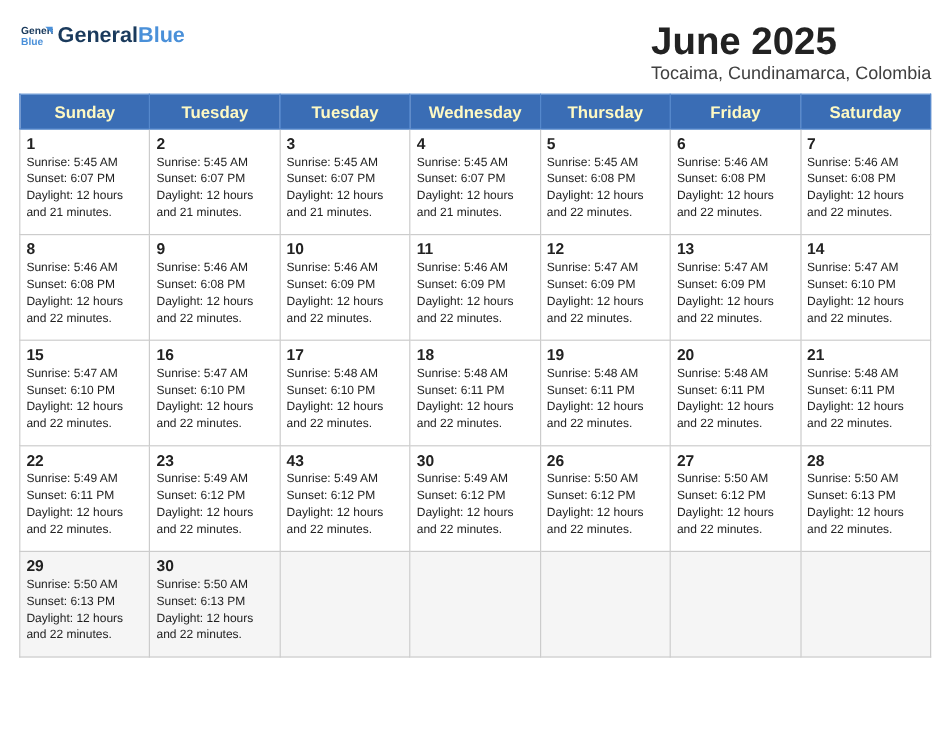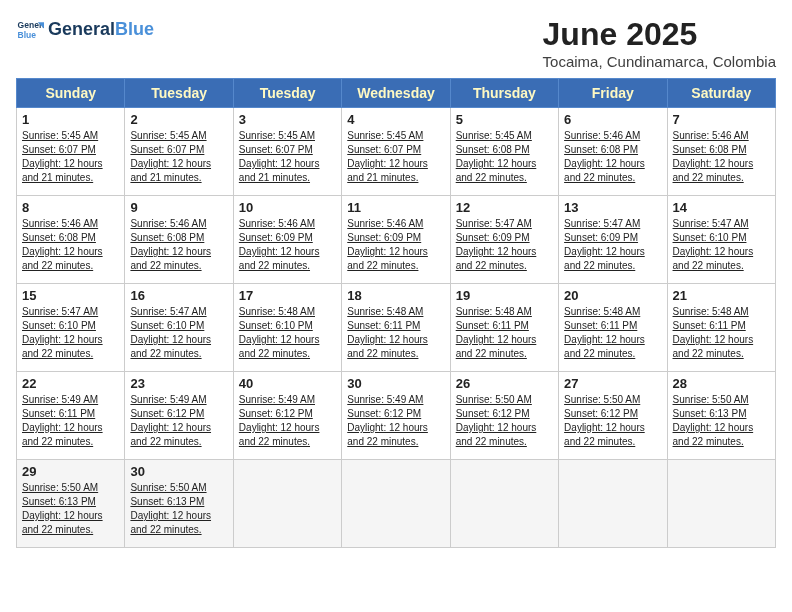--- a/index.html
+++ b/index.html
@@ -76,21 +76,20 @@
     .day-num {
       font-size: 13px;
       font-weight: bold;
       display: block;
       margin-bottom: 2px;
     }
     .day-info {
       font-size: 10px;
       line-height: 1.4;
       color: #222;
-      text-decoration: underline;
     }
     .empty-cell {
       background: #f5f5f5 !important;
     }
     .week-row td {
       height: 88px;
     }
   </style>
 </head>
 <body>
@@ -290,21 +289,21 @@
 and 22 minutes.</div>
         </td>
         <td>
           <span class="day-num">23</span>
           <div class="day-info" style="white-space: pre-line;">Sunrise: 5:49 AM
 Sunset: 6:12 PM
 Daylight: 12 hours
 and 22 minutes.</div>
         </td>
         <td>
-          <span class="day-num">40</span>
+          <span class="day-num">43</span>
           <div class="day-info" style="white-space: pre-line;">Sunrise: 5:49 AM
 Sunset: 6:12 PM
 Daylight: 12 hours
 and 22 minutes.</div>
         </td>
         <td>
           <span class="day-num">30</span>
           <div class="day-info" style="white-space: pre-line;">Sunrise: 5:49 AM
 Sunset: 6:12 PM
 Daylight: 12 hours

